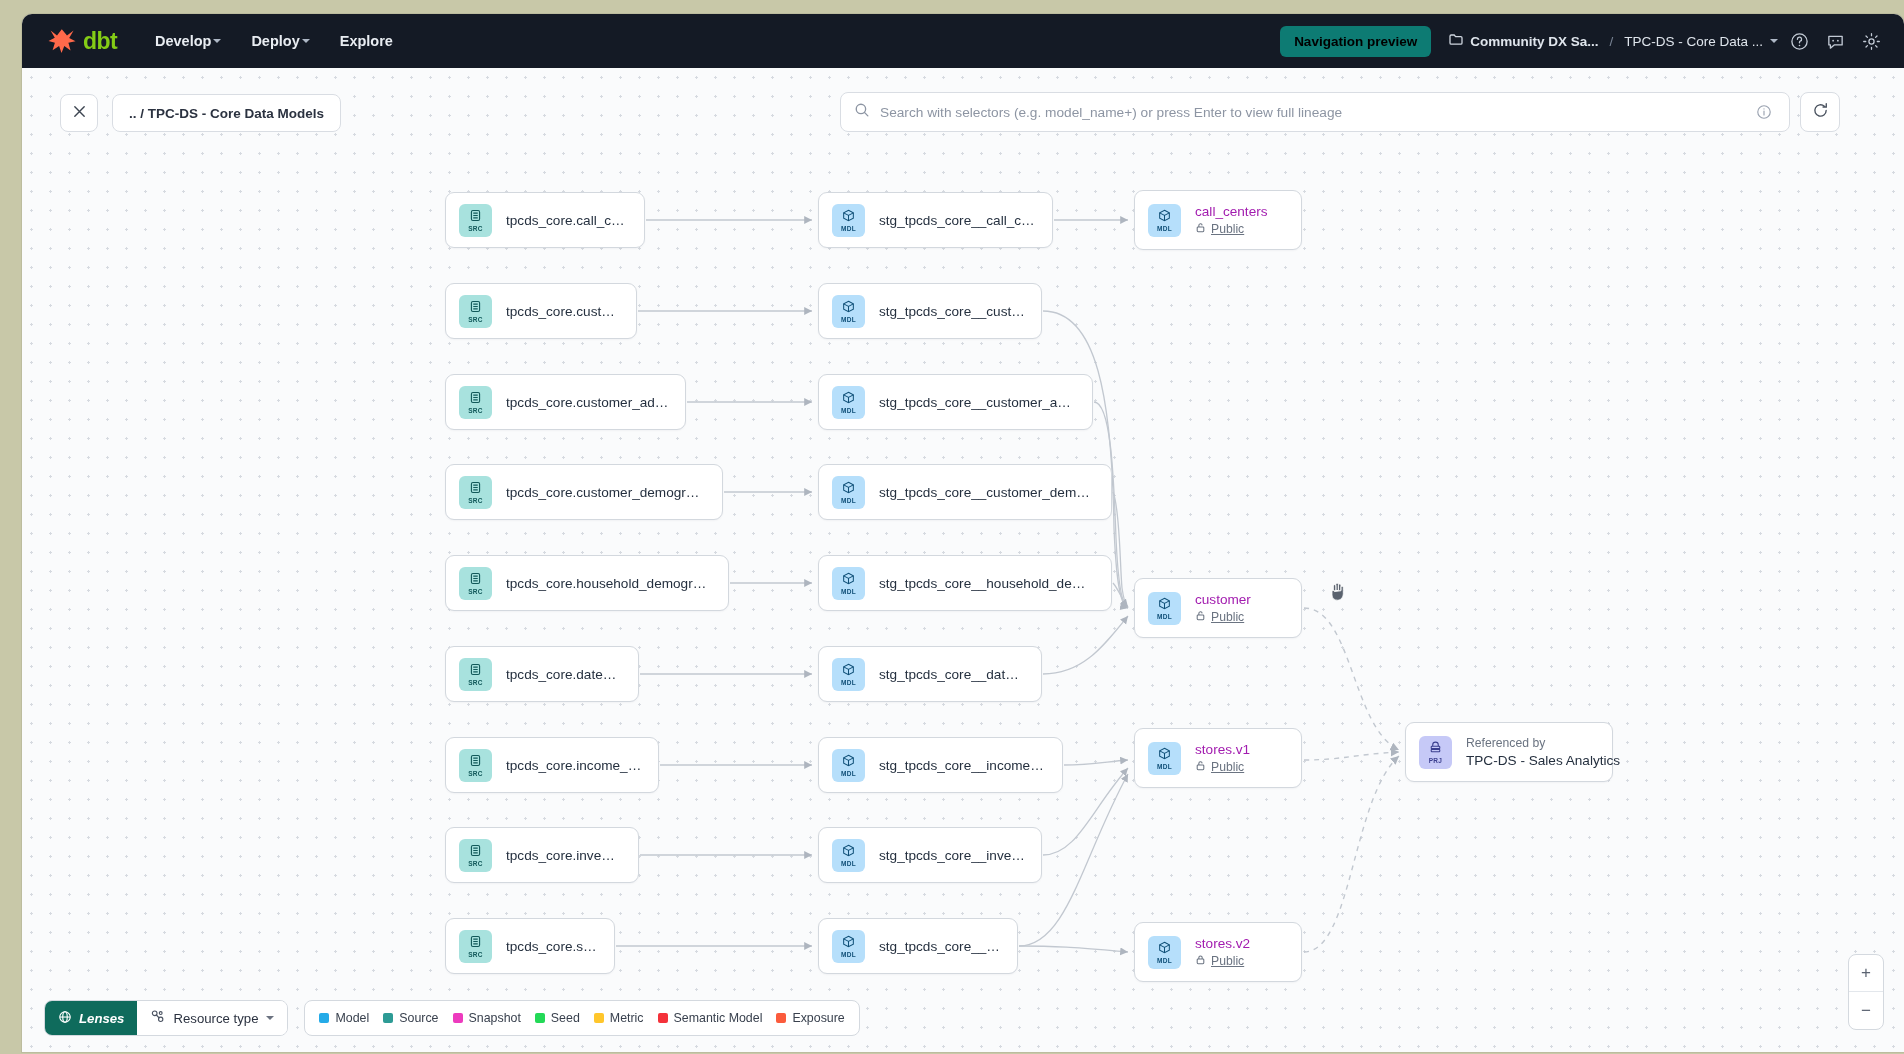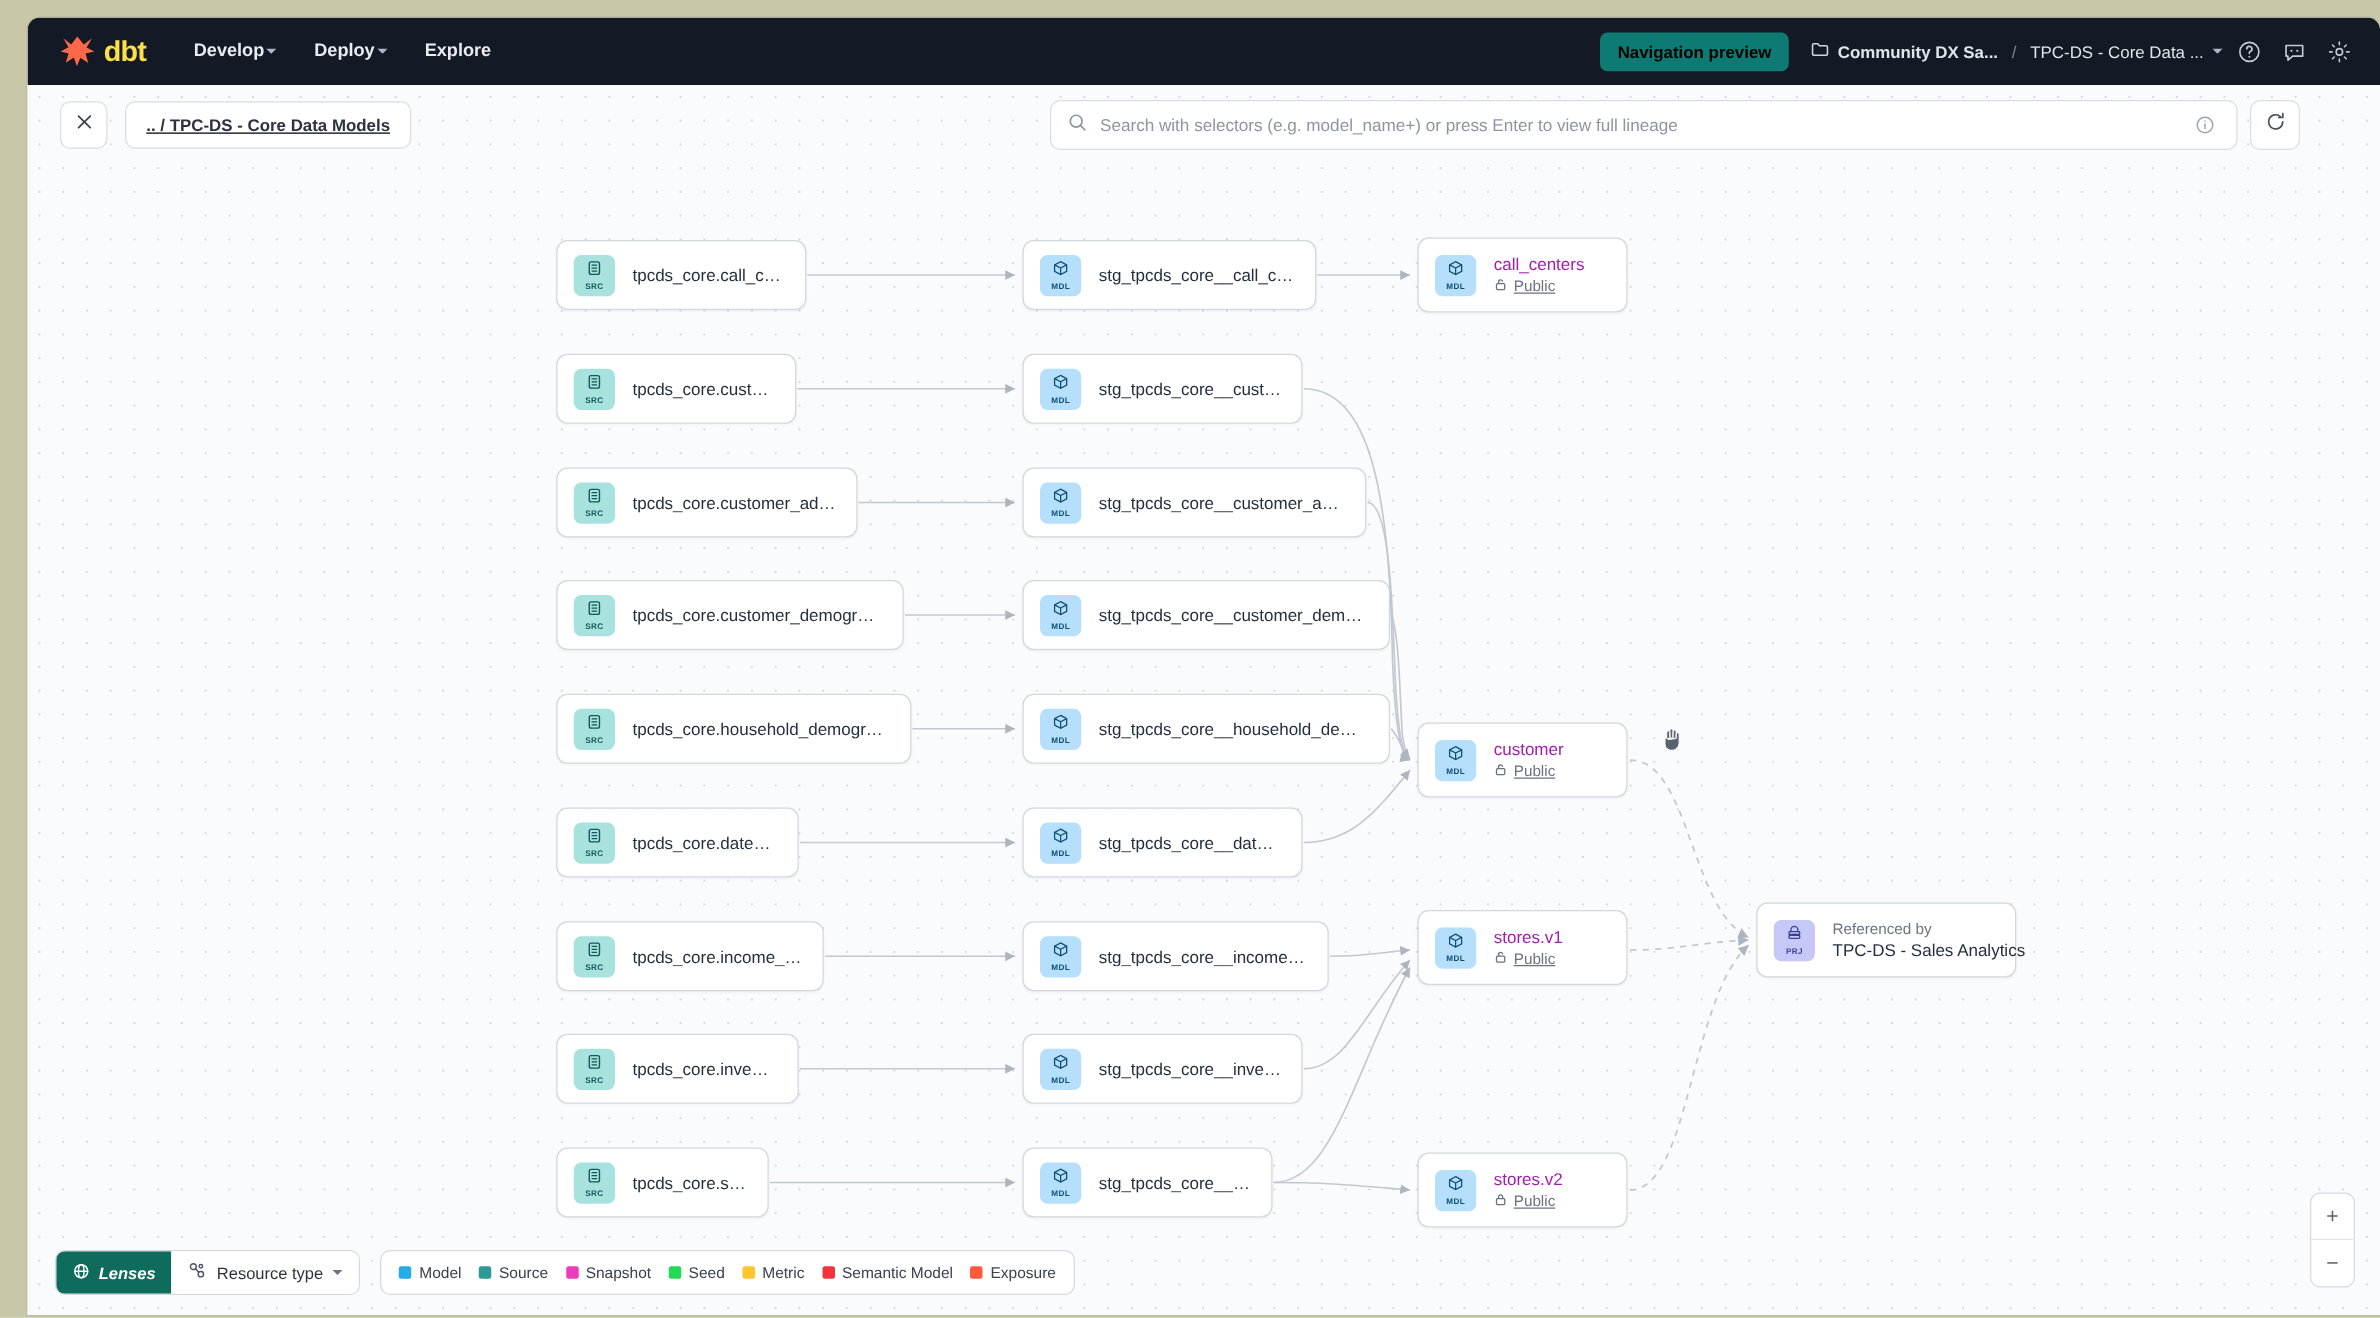--- a/index.html
+++ b/index.html
@@ -23,21 +23,21 @@
   .topnav {
     position: relative;
     height: 54px;
     background: #141a25;
     display: flex;
     align-items: center;
     padding: 0 18px 0 26px;
   }
   .logo { display: flex; align-items: center; gap: 7px; margin-right: 36px; }
   .logo-mark { width: 28px; height: 26px; position: relative; display:block; }
-  .logo-text { color: #fde047; font-size: 23px; font-weight: 700; letter-spacing: -0.6px; }
+  .logo-text { color: #84cc16; font-size: 23px; font-weight: 700; letter-spacing: -0.6px; }
   .nav-item {
     color: #e9edf2; font-size: 14.5px; font-weight: 600;
     margin-right: 26px; display: flex; align-items: center; gap: 2px;
     cursor: pointer; padding: 6px 2px;
   }
   .chev { width: 0; height: 0; border-left: 4px solid transparent; border-right: 4px solid transparent; border-top: 4.5px solid #aeb8c6; display:inline-block; }
   .nav-spacer { flex: 1; }
   .pill-preview {
     background: #0d7b73; color: #000000; font-size: 13.5px; font-weight: 600;
     border-radius: 6px; padding: 8px 14px; cursor: pointer; white-space: nowrap;
@@ -50,25 +50,24 @@
   .bc-sep { color: #7a8596; font-weight: 400; margin: 0 4px; }
   .bc-sub { color: #dfe5ec; font-weight: 500; }
   .icon-btn-dark {
     width: 30px; height: 30px; display: flex; align-items: center; justify-content: center;
     cursor: pointer; margin-left: 6px; color: #c3cbd6;
   }
 
   
   .toolbar {
     position: relative; height: 64px;
-    display: flex; align-items: center;
-    padding: 0 26px;
+    display: flex; align-items: flex-end;
+    padding: 0 38px;
     background: transparent;
     z-index: 5;
-    text-decoration: underline;
   }
   .btn-square {
     width: 38px; height: 38px; border: 1px solid #d9dde3; border-radius: 8px;
     background: #fff; display: flex; align-items: center; justify-content: center;
     cursor: pointer; color: #3d4551;
   }
   .breadcrumb-chip {
     margin-left: 14px; height: 38px;
     border: 1px solid #d9dde3; border-radius: 8px; background: #fff;
     display: flex; align-items: center; padding: 0 16px;

